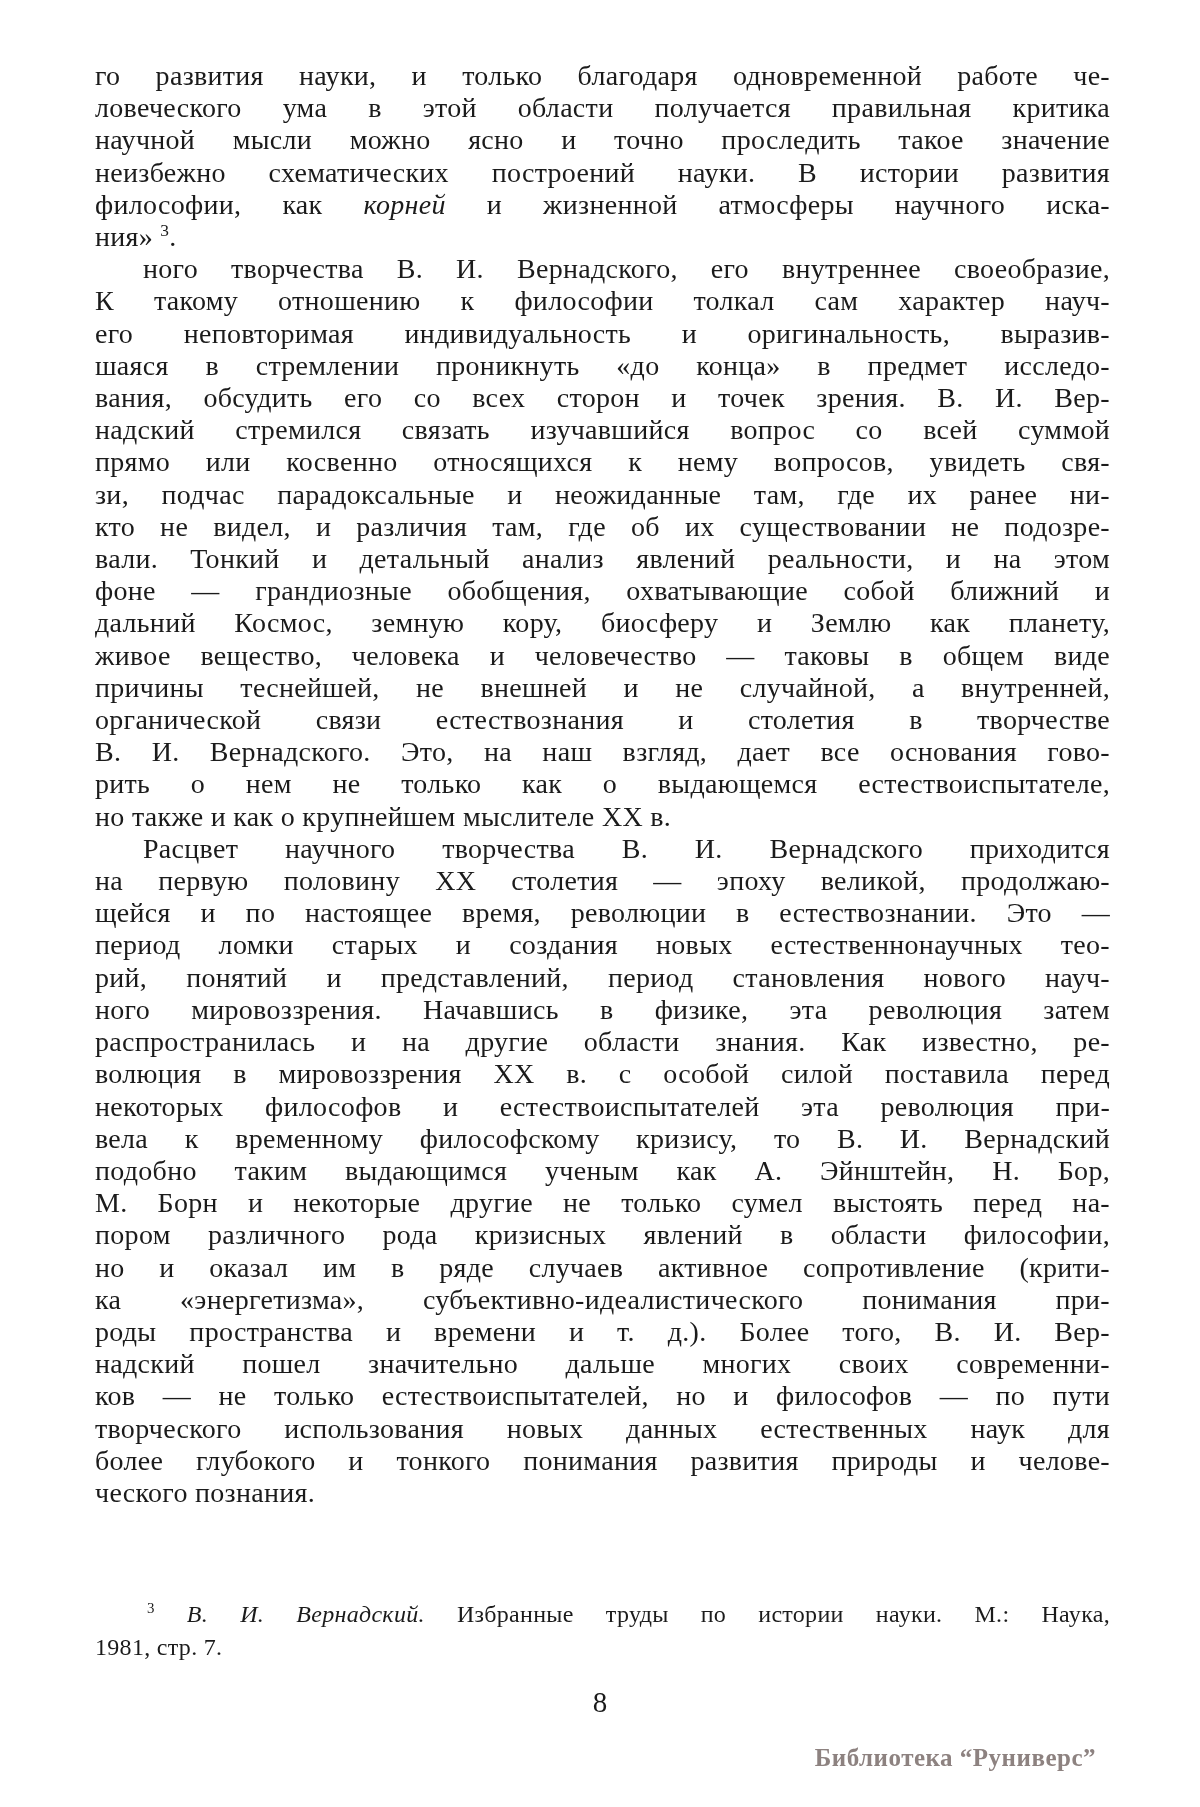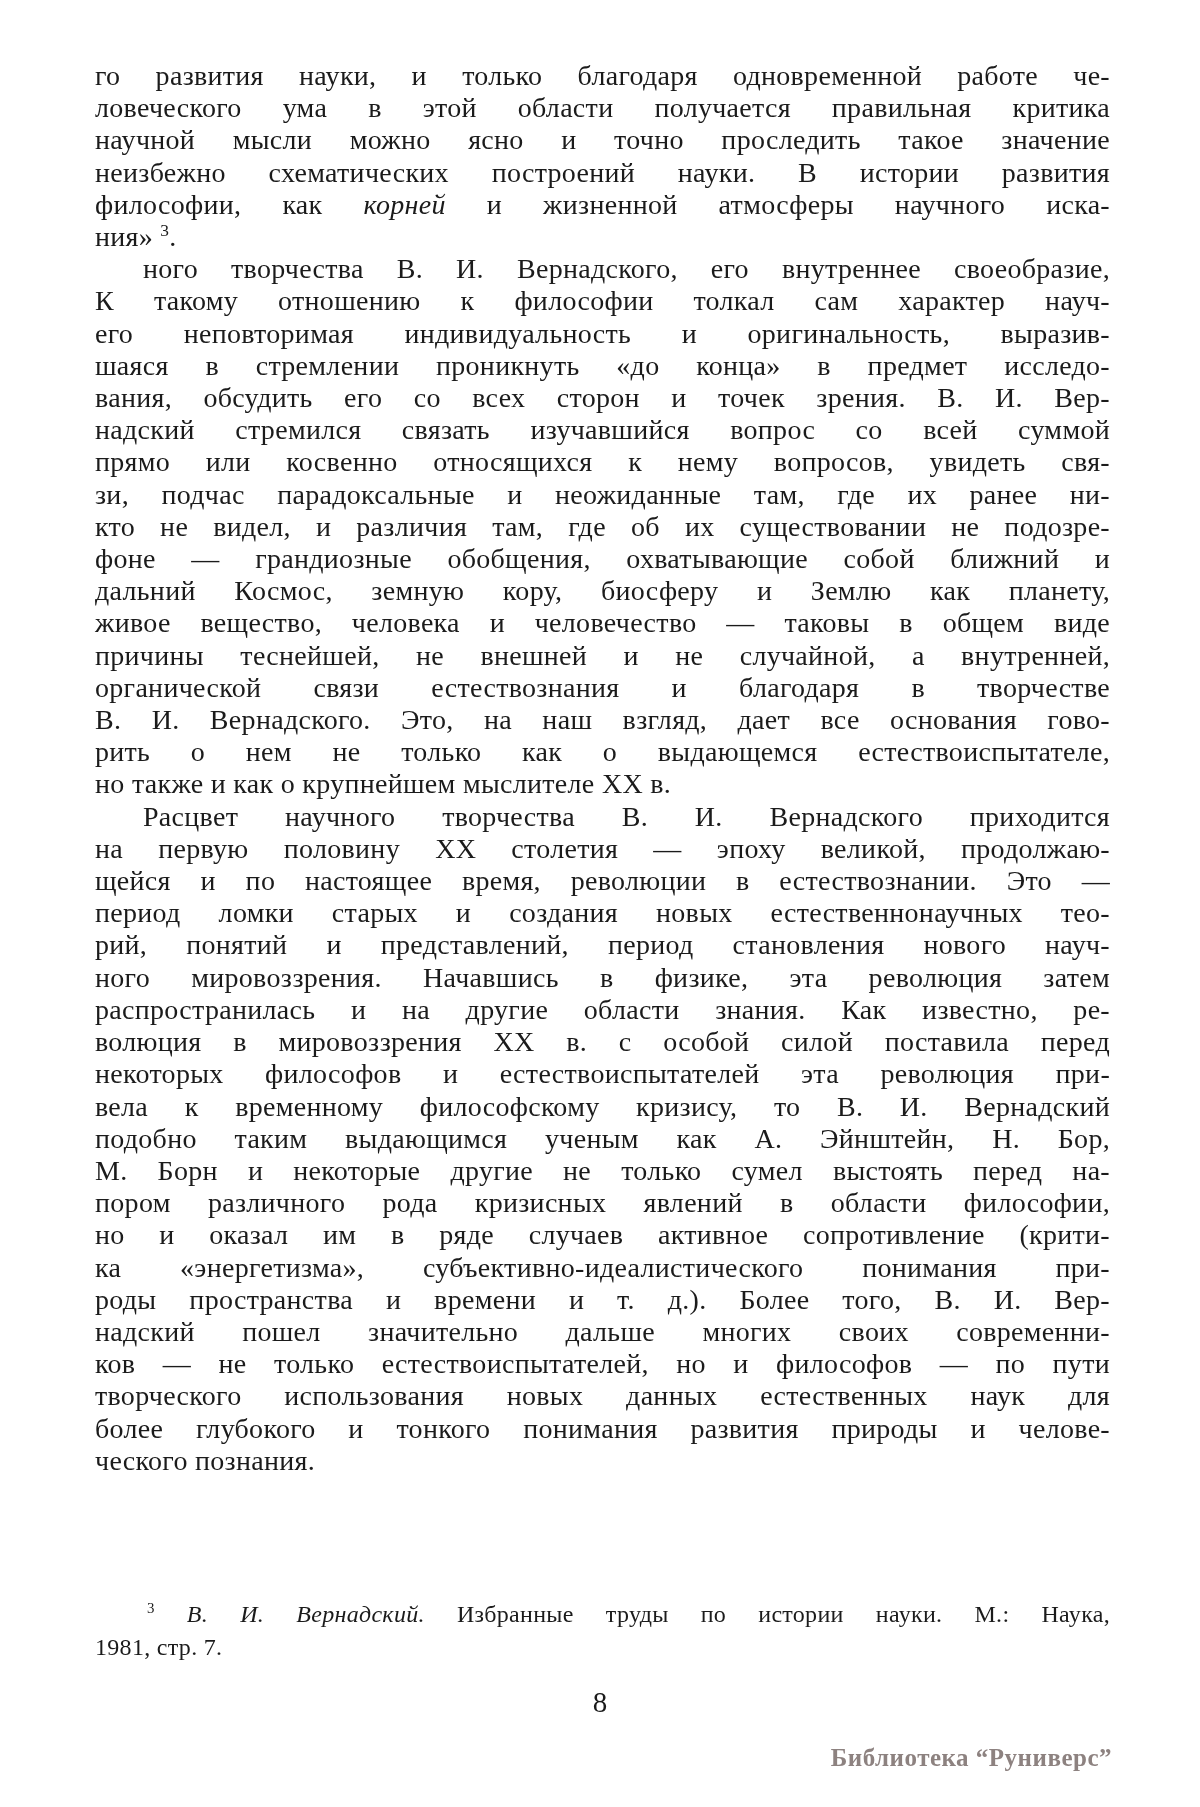--- a/index.html
+++ b/index.html
@@ -70,21 +70,21 @@
   }
   .watermark-bar {
     position: absolute;
     left: 0;
     top: 1740px;
     width: 1200px;
     height: 45px;
   }
   .watermark {
     position: absolute;
-    right: 88px;
+    right: 104px;
     top: 4px;
     font-size: 25px;
     font-weight: bold;
     letter-spacing: 0.5px;
     color: #8d8280;
     font-family: "Liberation Serif", "DejaVu Serif", serif;
   }
 </style>
 </head>
 <body>
@@ -103,25 +103,26 @@
       <div class="para indent">
         <div class="line"><span>ного творчества В. И. Вернадского, его внутреннее своеобразие,</span></div>
         <div class="line"><span>К такому отношению к философии толкал сам характер науч-</span></div>
         <div class="line"><span>его неповторимая индивидуальность и оригинальность, выразив-</span></div>
         <div class="line"><span>шаяся в стремлении проникнуть «до конца» в предмет исследо-</span></div>
         <div class="line"><span>вания, обсудить его со всех сторон и точек зрения. В. И. Вер-</span></div>
         <div class="line"><span>надский стремился связать изучавшийся вопрос со всей суммой</span></div>
         <div class="line"><span>прямо или косвенно относящихся к нему вопросов, увидеть свя-</span></div>
         <div class="line"><span>зи, подчас парадоксальные и неожиданные там, где их ранее ни-</span></div>
         <div class="line"><span>кто не видел, и различия там, где об их существовании не подозре-</span></div>
+        <div class="line"><span>вали. Тонкий и детальный анализ явлений реальности, и на этом</span></div>
         <div class="line"><span>фоне — грандиозные обобщения, охватывающие собой ближний и</span></div>
         <div class="line"><span>дальний Космос, земную кору, биосферу и Землю как планету,</span></div>
         <div class="line"><span>живое вещество, человека и человечество — таковы в общем виде</span></div>
         <div class="line"><span>причины теснейшей, не внешней и не случайной, а внутренней,</span></div>
-        <div class="line"><span>органической связи естествознания и благодаря в творчестве</span></div>
+        <div class="line"><span>органической связи естествознания и столетия в творчестве</span></div>
         <div class="line"><span>В. И. Вернадского. Это, на наш взгляд, дает все основания гово-</span></div>
         <div class="line"><span>рить о нем не только как о выдающемся естествоиспытателе,</span></div>
         <div class="line last"><span>но также и как о крупнейшем мыслителе XX в.</span></div>
       </div>
       <div class="para indent">
         <div class="line"><span>Расцвет научного творчества В. И. Вернадского приходится</span></div>
         <div class="line"><span>на первую половину XX столетия — эпоху великой, продолжаю-</span></div>
         <div class="line"><span>щейся и по настоящее время, революции в естествознании. Это —</span></div>
         <div class="line"><span>период ломки старых и создания новых естественнонаучных тео-</span></div>
         <div class="line"><span>рий, понятий и представлений, период становления нового науч-</span></div>

